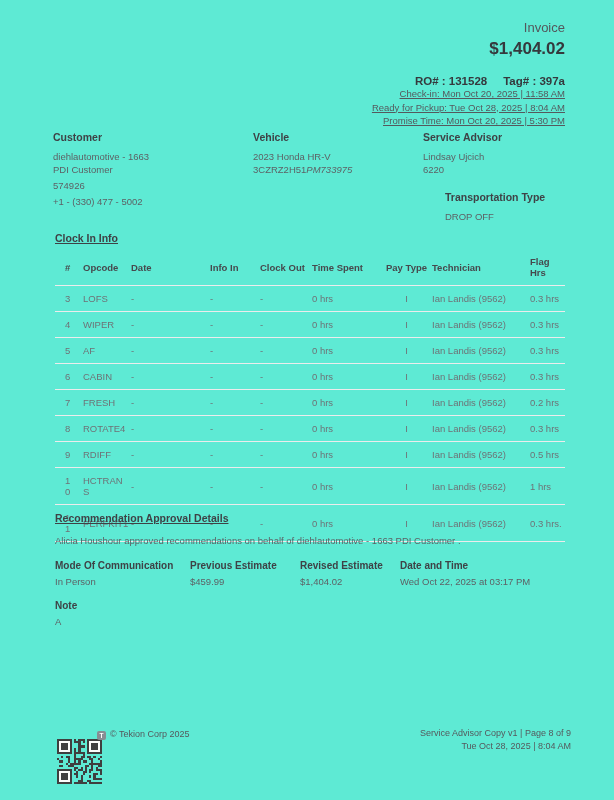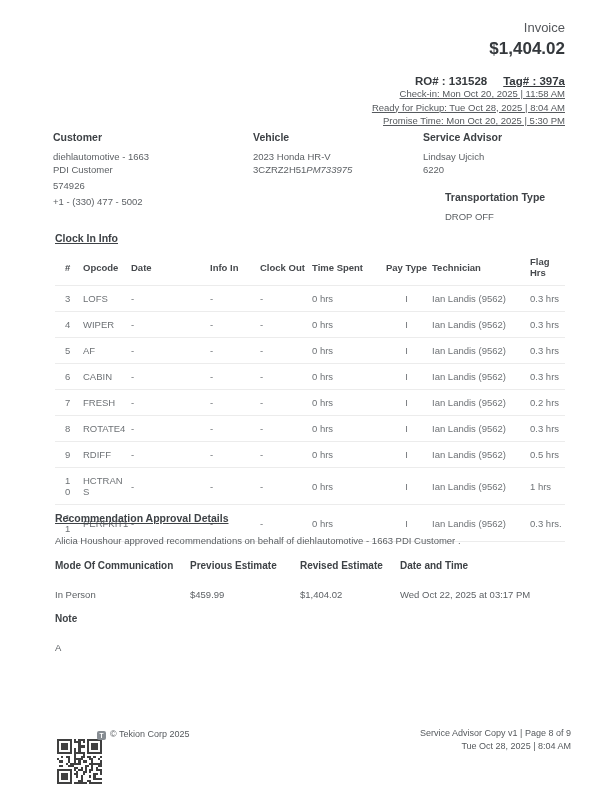--- a/index.html
+++ b/index.html
@@ -1,27 +1,27 @@
 <!DOCTYPE html>
 <html><head>
 <meta charset="utf-8">
 <style>
   html,body { margin:0; padding:0; background:#e8e8e8; }
   .page {
     position:relative; width:614px; height:800px; margin:0 auto;
-    background:#ffffff; overflow:hidden;
+    background:#5eead4; overflow:hidden;
     font-family:"Liberation Sans", sans-serif; color:#5d6165;
   }
 
   
   .header-block { position:absolute; top:20px; right:49px; text-align:right; }
   .doc-type  { font-size:13px; color:#54575b; }
   .doc-amount{ font-size:17px; font-weight:bold; color:#35393d; margin-top:4px; }
   .ro-line   { margin-top:16px; font-size:11.5px; font-weight:bold; color:#35393d; }
-  .ro-line .tag { margin-left:16px;text-decoration:underline; }
+  .ro-line .tag { margin-left:16px; }
   .meta-line { font-size:9.5px; color:#55595d; line-height:12.5px; margin-top:1px;text-decoration:underline; }
   .meta-line:first-of-type { margin-top:6px; }
 
   
   .parties { position:absolute; top:131px; left:53px; width:510px;
              display:grid; grid-template-columns:200px 170px 140px; }
   .party-title { font-size:10.5px; font-weight:bold; color:#3e4246; margin-bottom:7px; }
   .party-line  { font-size:9.5px; line-height:13px; color:#5d6165; }
   .party-line.sp { margin-top:3px; }
   .vin-italic  { font-style:italic; }
@@ -39,21 +39,21 @@
        border-bottom:1px solid #ececec; white-space:pre-line; vertical-align:middle;
        overflow:hidden; }
   th:first-child, td:first-child { padding-left:10px; }
   th.center, td.center { text-align:center; }
 
   
   .approval-section { position:absolute; top:512px; left:55px; width:510px; }
   .approval-text { font-size:9.5px; color:#5d6165; margin-top:11px; }
   .approval-grid { display:grid; grid-template-columns:135px 110px 100px 165px; margin-top:14px; }
   .field-label { font-size:10px; font-weight:bold; color:#3e4246; }
-  .field-value { font-size:9.5px; color:#5d6165; margin-top:18px; }
+  .field-value { font-size:9.5px; color:#5d6165; margin-top:5px; }
   .note-block { margin-top:13px; }
 
   
   .qr { position:absolute; left:57px; top:739px; width:45px; height:45px; }
   .copyright { position:absolute; left:97px; top:729px; font-size:9px; color:#55595d; }
   .tekion-logo { display:inline-block; width:9px; height:9px; background:#878d93;
                  border-radius:2px; color:#ffffff; font-size:6.5px; line-height:9px;
                  text-align:center; font-weight:bold; margin-right:4px; vertical-align:-1px; }
   .footer-right { position:absolute; right:43px; top:727px; text-align:right;
                   font-size:9px; line-height:12.5px; color:#55595d; }

